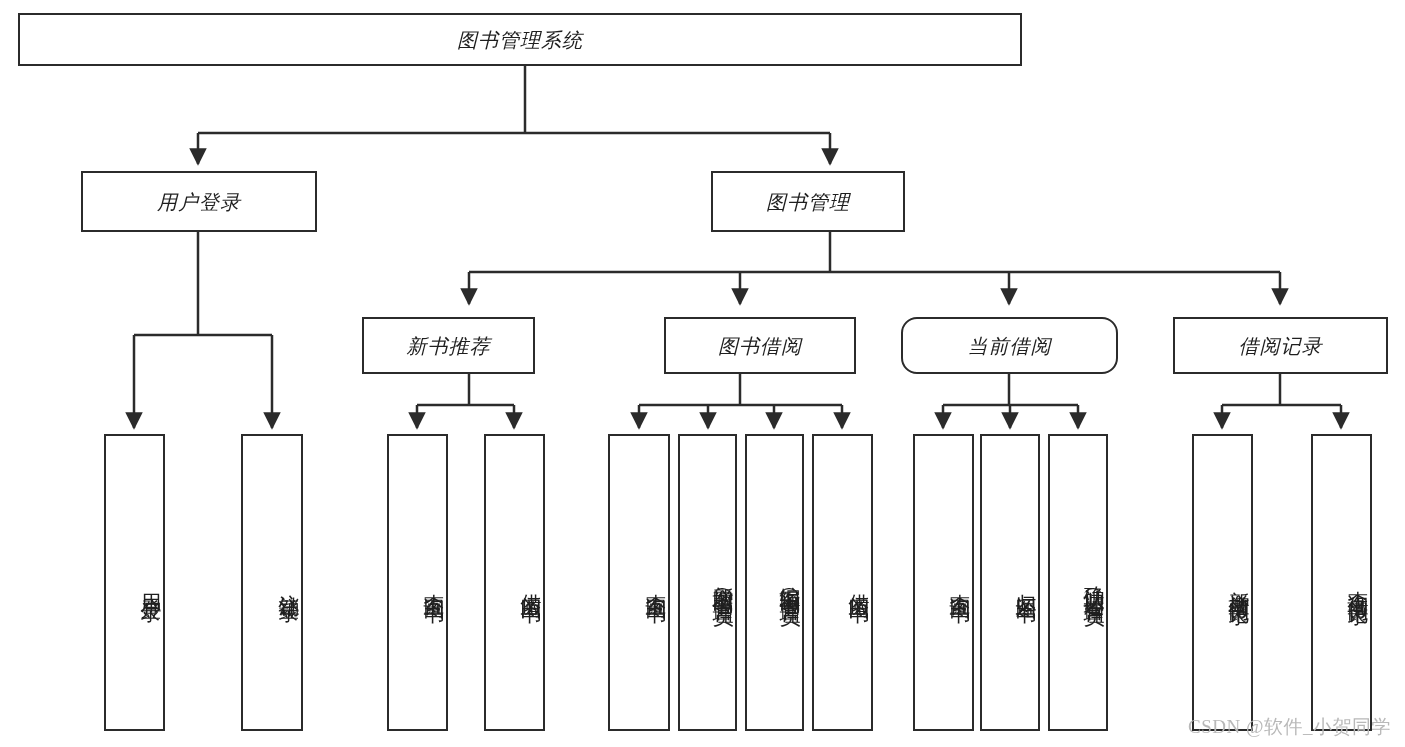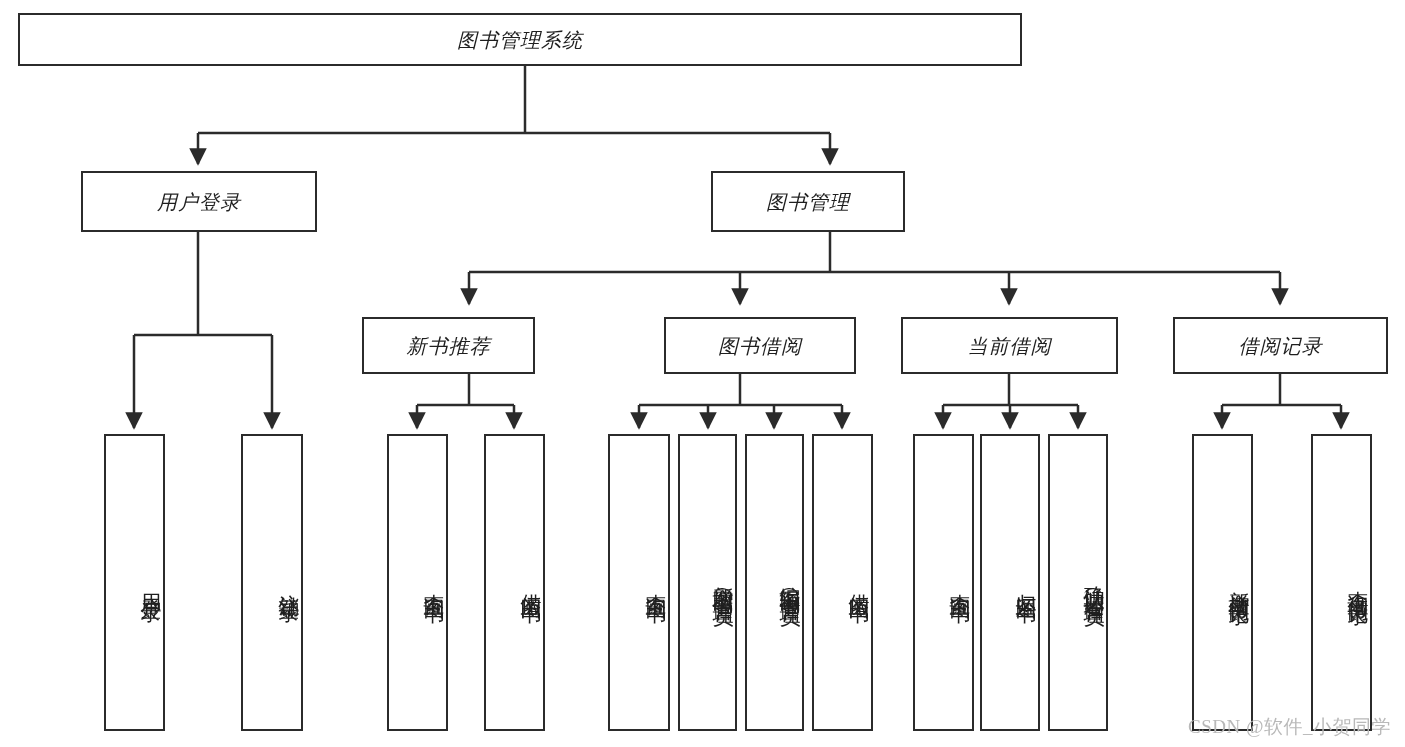--- a/index.html
+++ b/index.html
@@ -119,21 +119,21 @@
     </g>
   </svg>
 
   <div class="node horiz" style="left:18px;top:13px;width:1004px;height:53px;">图书管理系统</div>
 
   <div class="node horiz" style="left:81px;top:171px;width:236px;height:61px;">用户登录</div>
   <div class="node horiz" style="left:711px;top:171px;width:194px;height:61px;">图书管理</div>
 
   <div class="node horiz" style="left:362px;top:317px;width:173px;height:57px;">新书推荐</div>
   <div class="node horiz" style="left:632px;top:317px;width:192px;height:57px;margin-left:32px;">图书借阅</div>
-  <div class="node horiz" style="left:901px;top:317px;width:217px;height:57px;">当前借阅</div>
+  <div class="node horiz" style="left:901px;top:317px;width:217px;height:57px;border-radius:16px;">当前借阅</div>
   <div class="node horiz" style="left:1173px;top:317px;width:215px;height:57px;">借阅记录</div>
 
   <div class="node vert" style="left:104px;top:434px;width:61px;height:297px;">
     <span>用户登录</span>
   </div>
   <div class="node vert" style="left:241px;top:434px;width:62px;height:297px;">
     <span>注销登录</span>
   </div>
 
   <div class="node vert" style="left:387px;top:434px;width:61px;height:297px;">

